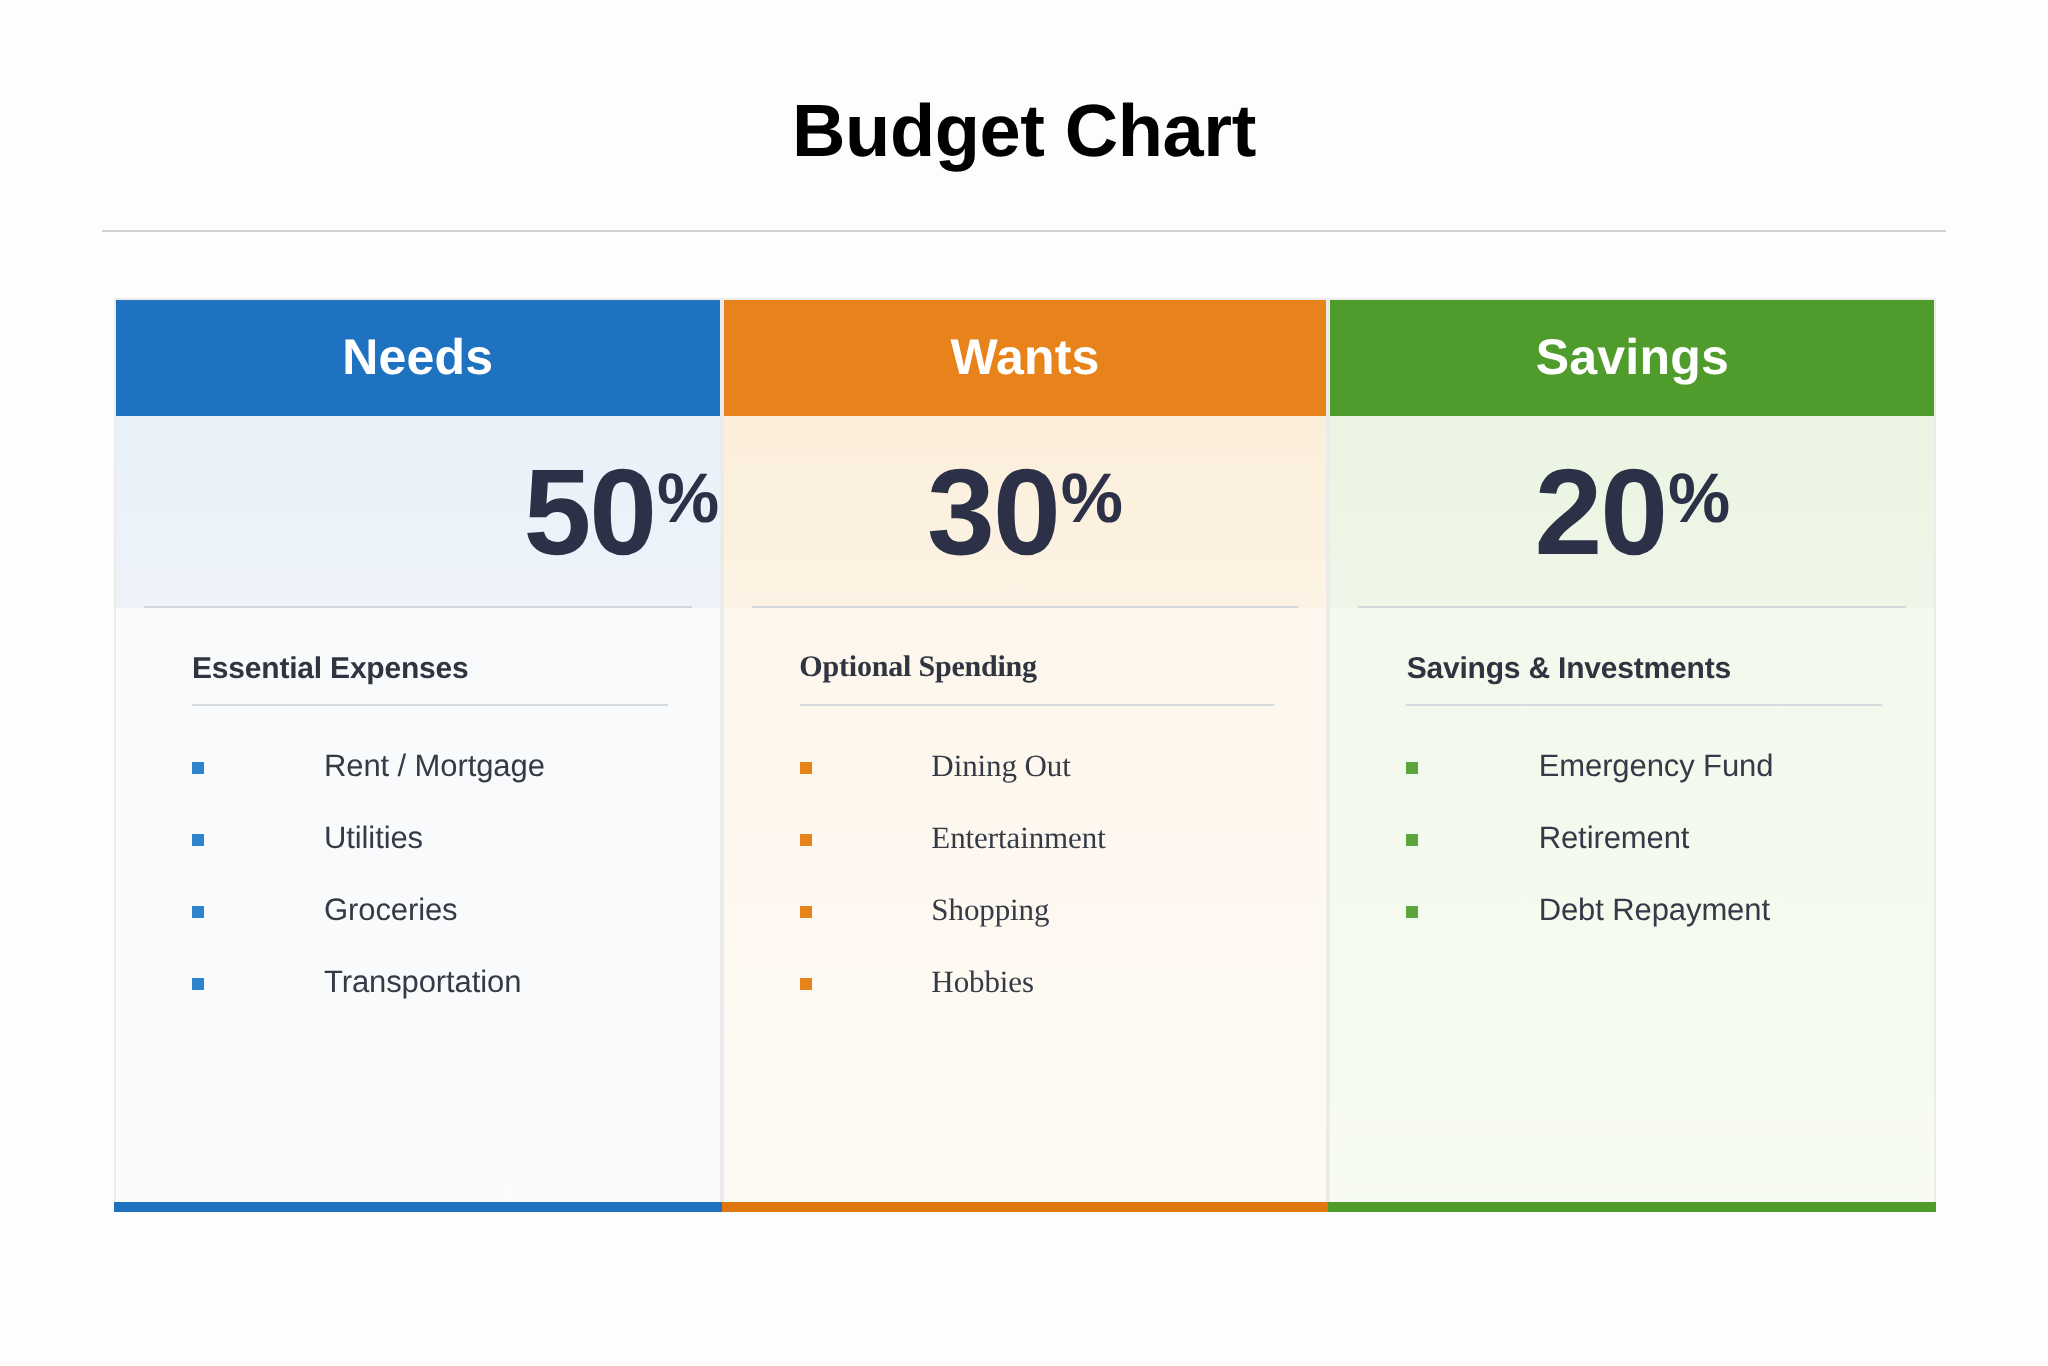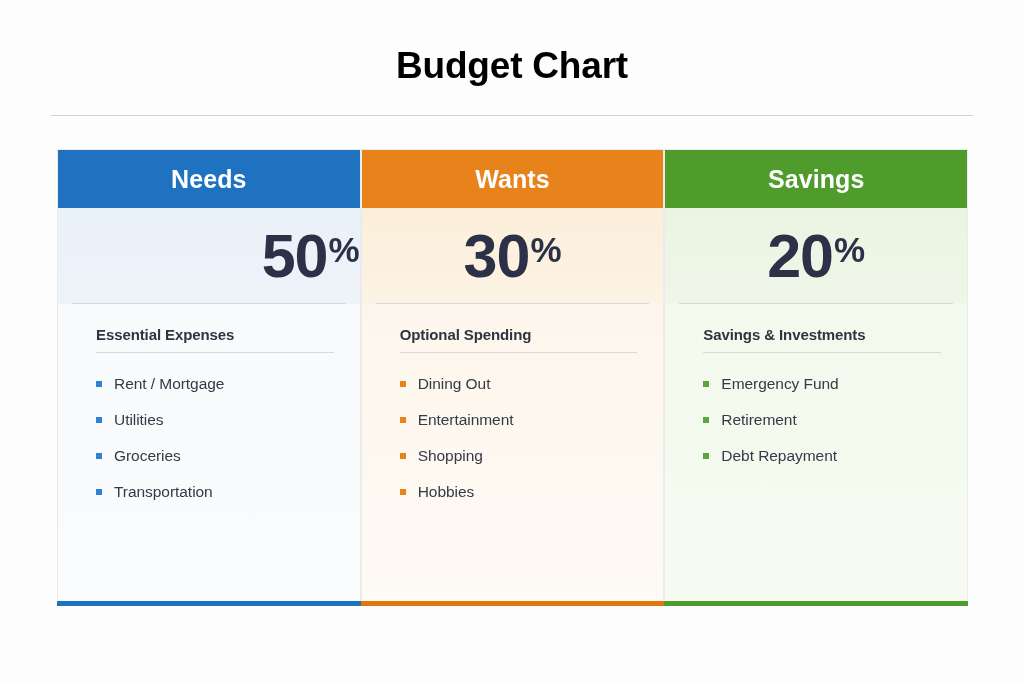--- a/index.html
+++ b/index.html
@@ -126,20 +126,21 @@
     margin: 0;
     padding: 0;
   }
   .item-list li {
     display: flex;
     align-items: center;
     font-size: 15.5px;
     color: #343a46;
     height: 36px;
     letter-spacing: -0.05px;
+    gap: 48px;
   }
   .bullet {
     width: 6px;
     height: 6px;
     flex: 0 0 6px;
     margin-right: 12px;
     position: relative;
     top: 0px;
   }
 
@@ -153,21 +154,21 @@
 
   
   .card.needs .card-header { background: #1f72c0; }
   .card.needs .card-pct   { background: linear-gradient(180deg,#e9f1f9 0%, #eef3f9 100%); justify-content: flex-end; }
   .card.needs .card-body  { background: linear-gradient(180deg,#f8fafc 0%, #f9fbfc 100%); }
   .card.needs .bullet     { background: #2d83cd; }
   .card.needs .accent-bar { background: #1f72c0; }
 
   .card.wants .card-header { background: #e8821a; }
   .card.wants .card-pct   { background: linear-gradient(180deg,#fbefdb 0%, #fdf3e4 100%); }
-  .card.wants .card-body  { background: linear-gradient(180deg,#fdf6ec 0%, #fefaf4 100%); }
+  .card.wants .card-body  { background: linear-gradient(180deg,#fdf6ec 0%, #fefaf4 100%); font-family: Liberation Serif, serif; }
   .card.wants .bullet     { background: #e8821a; }
   .card.wants .accent-bar { background: #e0770d; }
 
   .card.savings .card-header { background: #4f9c2d; }
   .card.savings .card-pct   { background: linear-gradient(180deg,#ebf4e2 0%, #eff6e8 100%); }
   .card.savings .card-body  { background: linear-gradient(180deg,#f3f9ec 0%, #f7fbf2 100%); }
   .card.savings .bullet     { background: #5aa63a; }
   .card.savings .accent-bar { background: #4f9c2d; }
 </style>
 </head>

